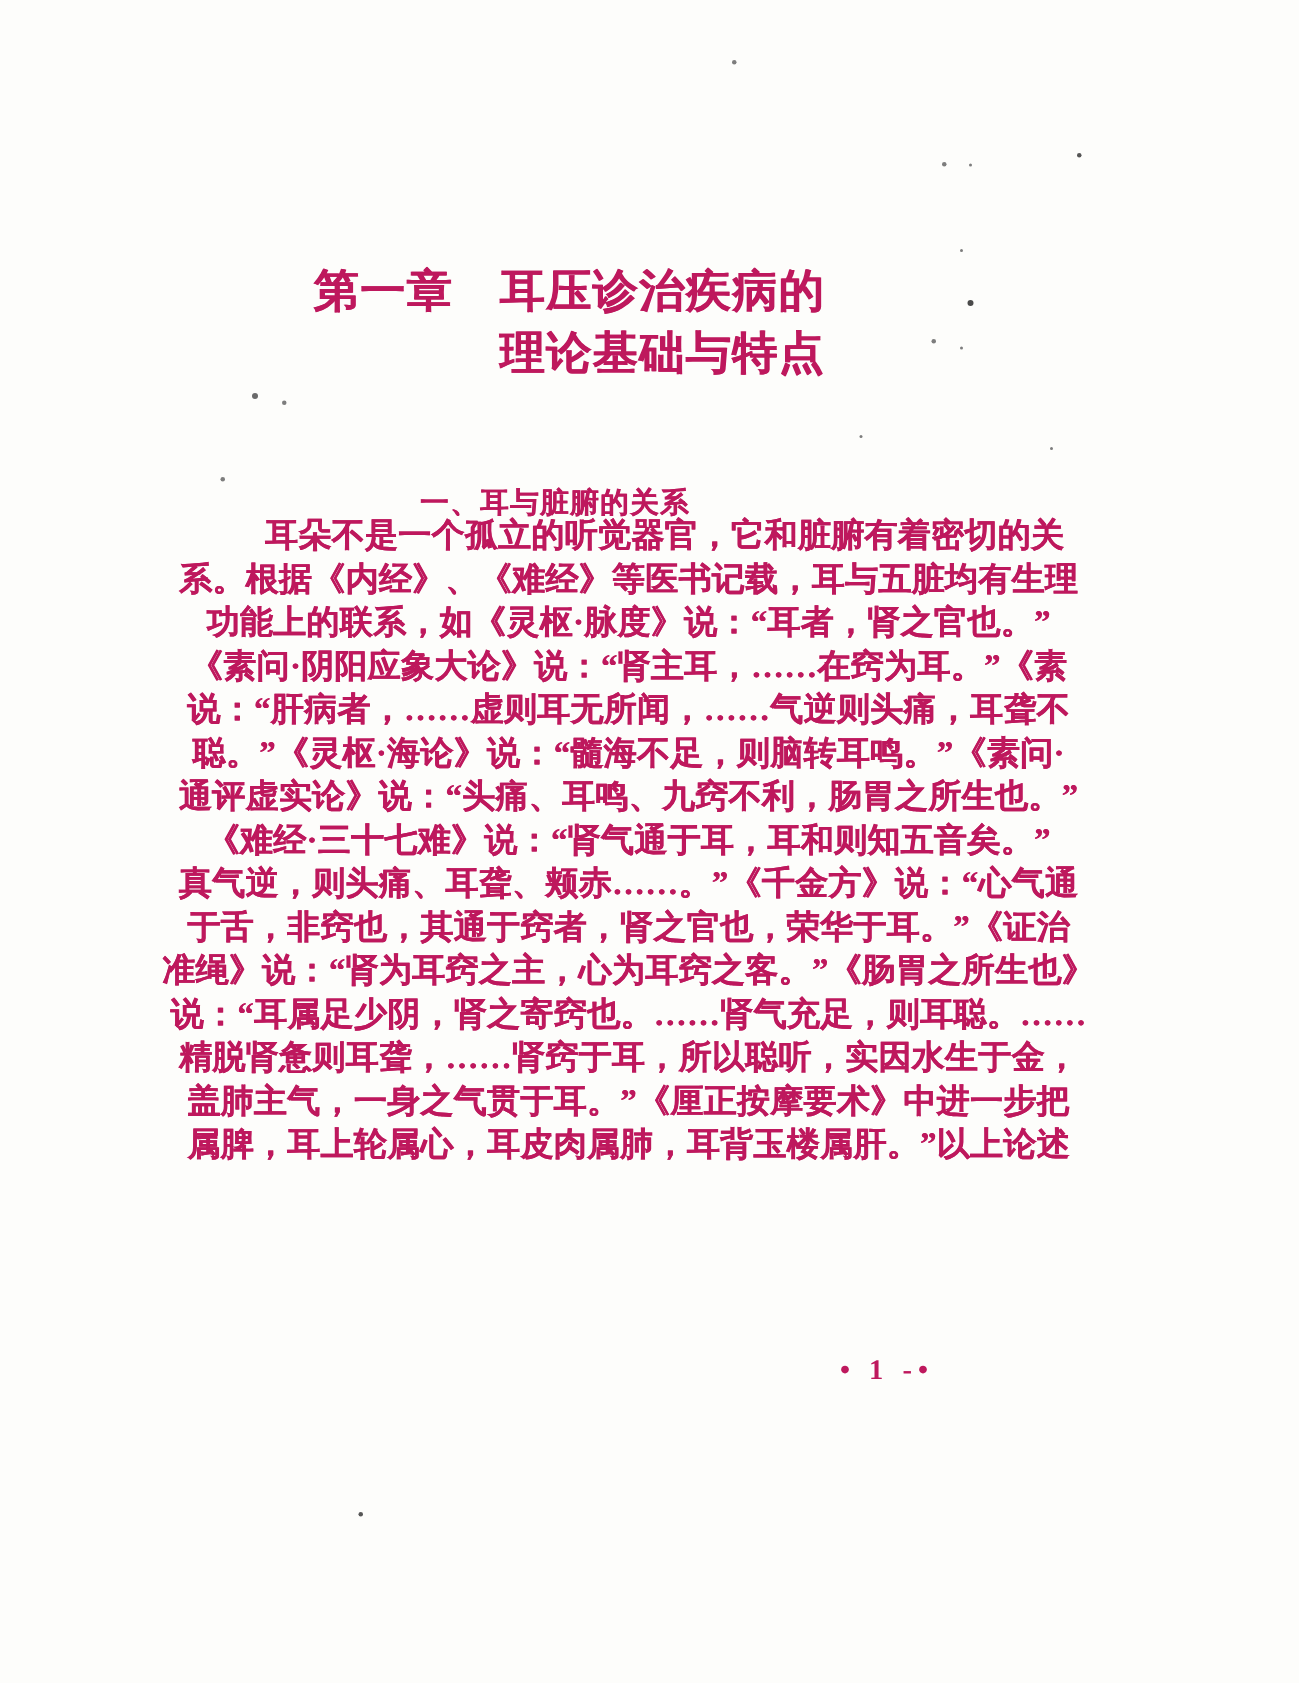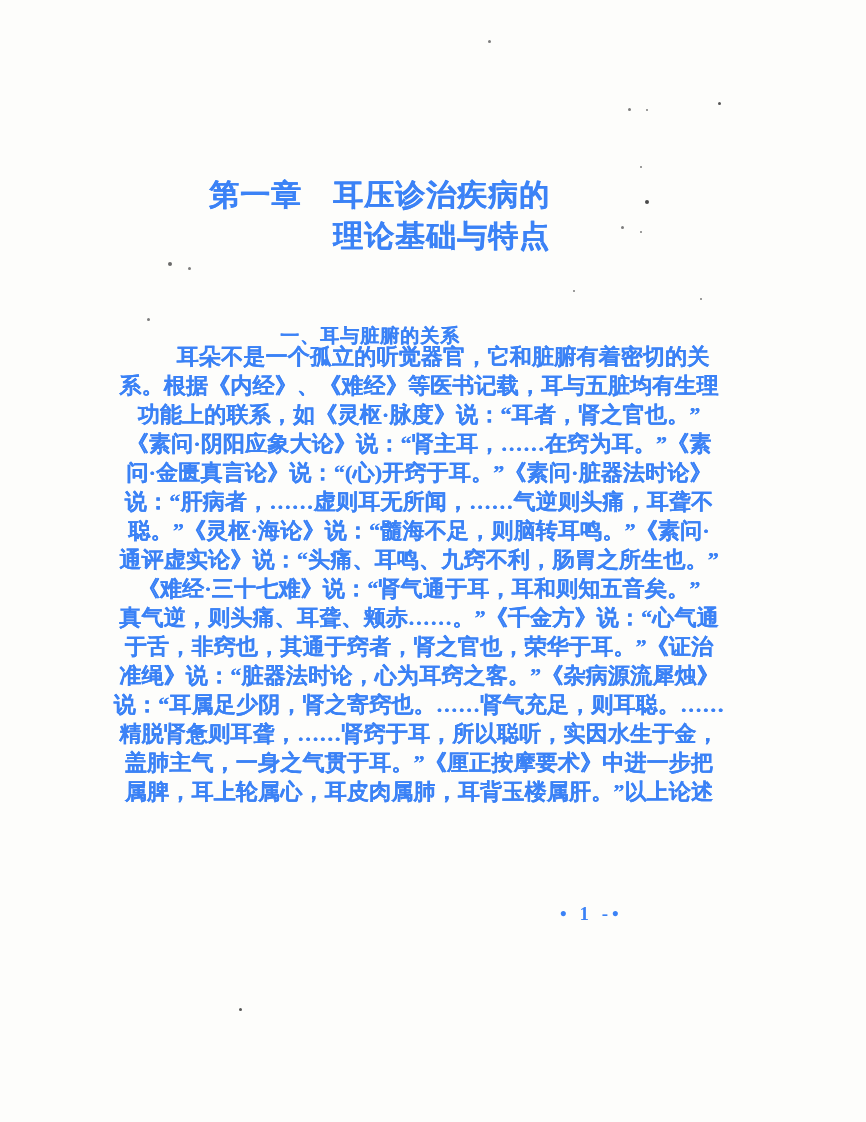--- a/index.html
+++ b/index.html
@@ -2,21 +2,21 @@
 <html><head>
 <meta charset="utf-8">
 <style>
   html,body{margin:0;padding:0;background:#e8e8e8;}
   .page{
     position:relative;
     width:866px;height:1122px;
     background:#fdfdfb;
     overflow:hidden;
     font-family:"Liberation Serif","DejaVu Serif",serif;
-    color:#3b82f6;
+    color:#be185d;
   }
   
   .title-line1{
     position:absolute;left:209px;top:180px;
     font-size:30px;font-weight:bold;letter-spacing:1px;
     white-space:nowrap;line-height:1;
     text-shadow:0.5px 0 0 currentColor;
   }
   .title-line2{
     position:absolute;left:333px;top:221px;
@@ -57,28 +57,27 @@
   <div class="title-line1">第一章　耳压诊治疾病的</div>
   <div class="title-line2">理论基础与特点</div>
 
   <div class="section-heading">一、耳与脏腑的关系</div>
 
   <div class="body-block">
     <div class="body-line indent">耳朵不是一个孤立的听觉器官，它和脏腑有着密切的关</div>
     <div class="body-line">系。根据《内经》、《难经》等医书记载，耳与五脏均有生理</div>
     <div class="body-line">功能上的联系，如《灵枢·脉度》说：“耳者，肾之官也。”</div>
     <div class="body-line">《素问·阴阳应象大论》说：“肾主耳，……在窍为耳。”《素</div>
-    <div class="body-line">问·金匮真言论》说：“(心)开窍于耳。”《素问·脏器法时论》</div>
     <div class="body-line">说：“肝病者，……虚则耳无所闻，……气逆则头痛，耳聋不</div>
     <div class="body-line">聪。”《灵枢·海论》说：“髓海不足，则脑转耳鸣。”《素问·</div>
     <div class="body-line">通评虚实论》说：“头痛、耳鸣、九窍不利，肠胃之所生也。”</div>
     <div class="body-line">《难经·三十七难》说：“肾气通于耳，耳和则知五音矣。”</div>
     <div class="body-line">真气逆，则头痛、耳聋、颊赤……。”《千金方》说：“心气通</div>
     <div class="body-line">于舌，非窍也，其通于窍者，肾之官也，荣华于耳。”《证治</div>
-    <div class="body-line">准绳》说：“脏器法时论，心为耳窍之客。”《杂病源流犀烛》</div>
+    <div class="body-line">准绳》说：“肾为耳窍之主，心为耳窍之客。”《肠胃之所生也》</div>
     <div class="body-line">说：“耳属足少阴，肾之寄窍也。……肾气充足，则耳聪。……</div>
     <div class="body-line">精脱肾惫则耳聋，……肾窍于耳，所以聪听，实因水生于金，</div>
     <div class="body-line">盖肺主气，一身之气贯于耳。”《厘正按摩要术》中进一步把</div>
     <div class="body-line">属脾，耳上轮属心，耳皮肉属肺，耳背玉楼属肝。”以上论述</div>
   </div>
 
   <div class="page-number">• 1 -•</div>
 
   <div>
     <i class="speck" style="left:488px;top:40px;width:3px;height:3px;"></i>

